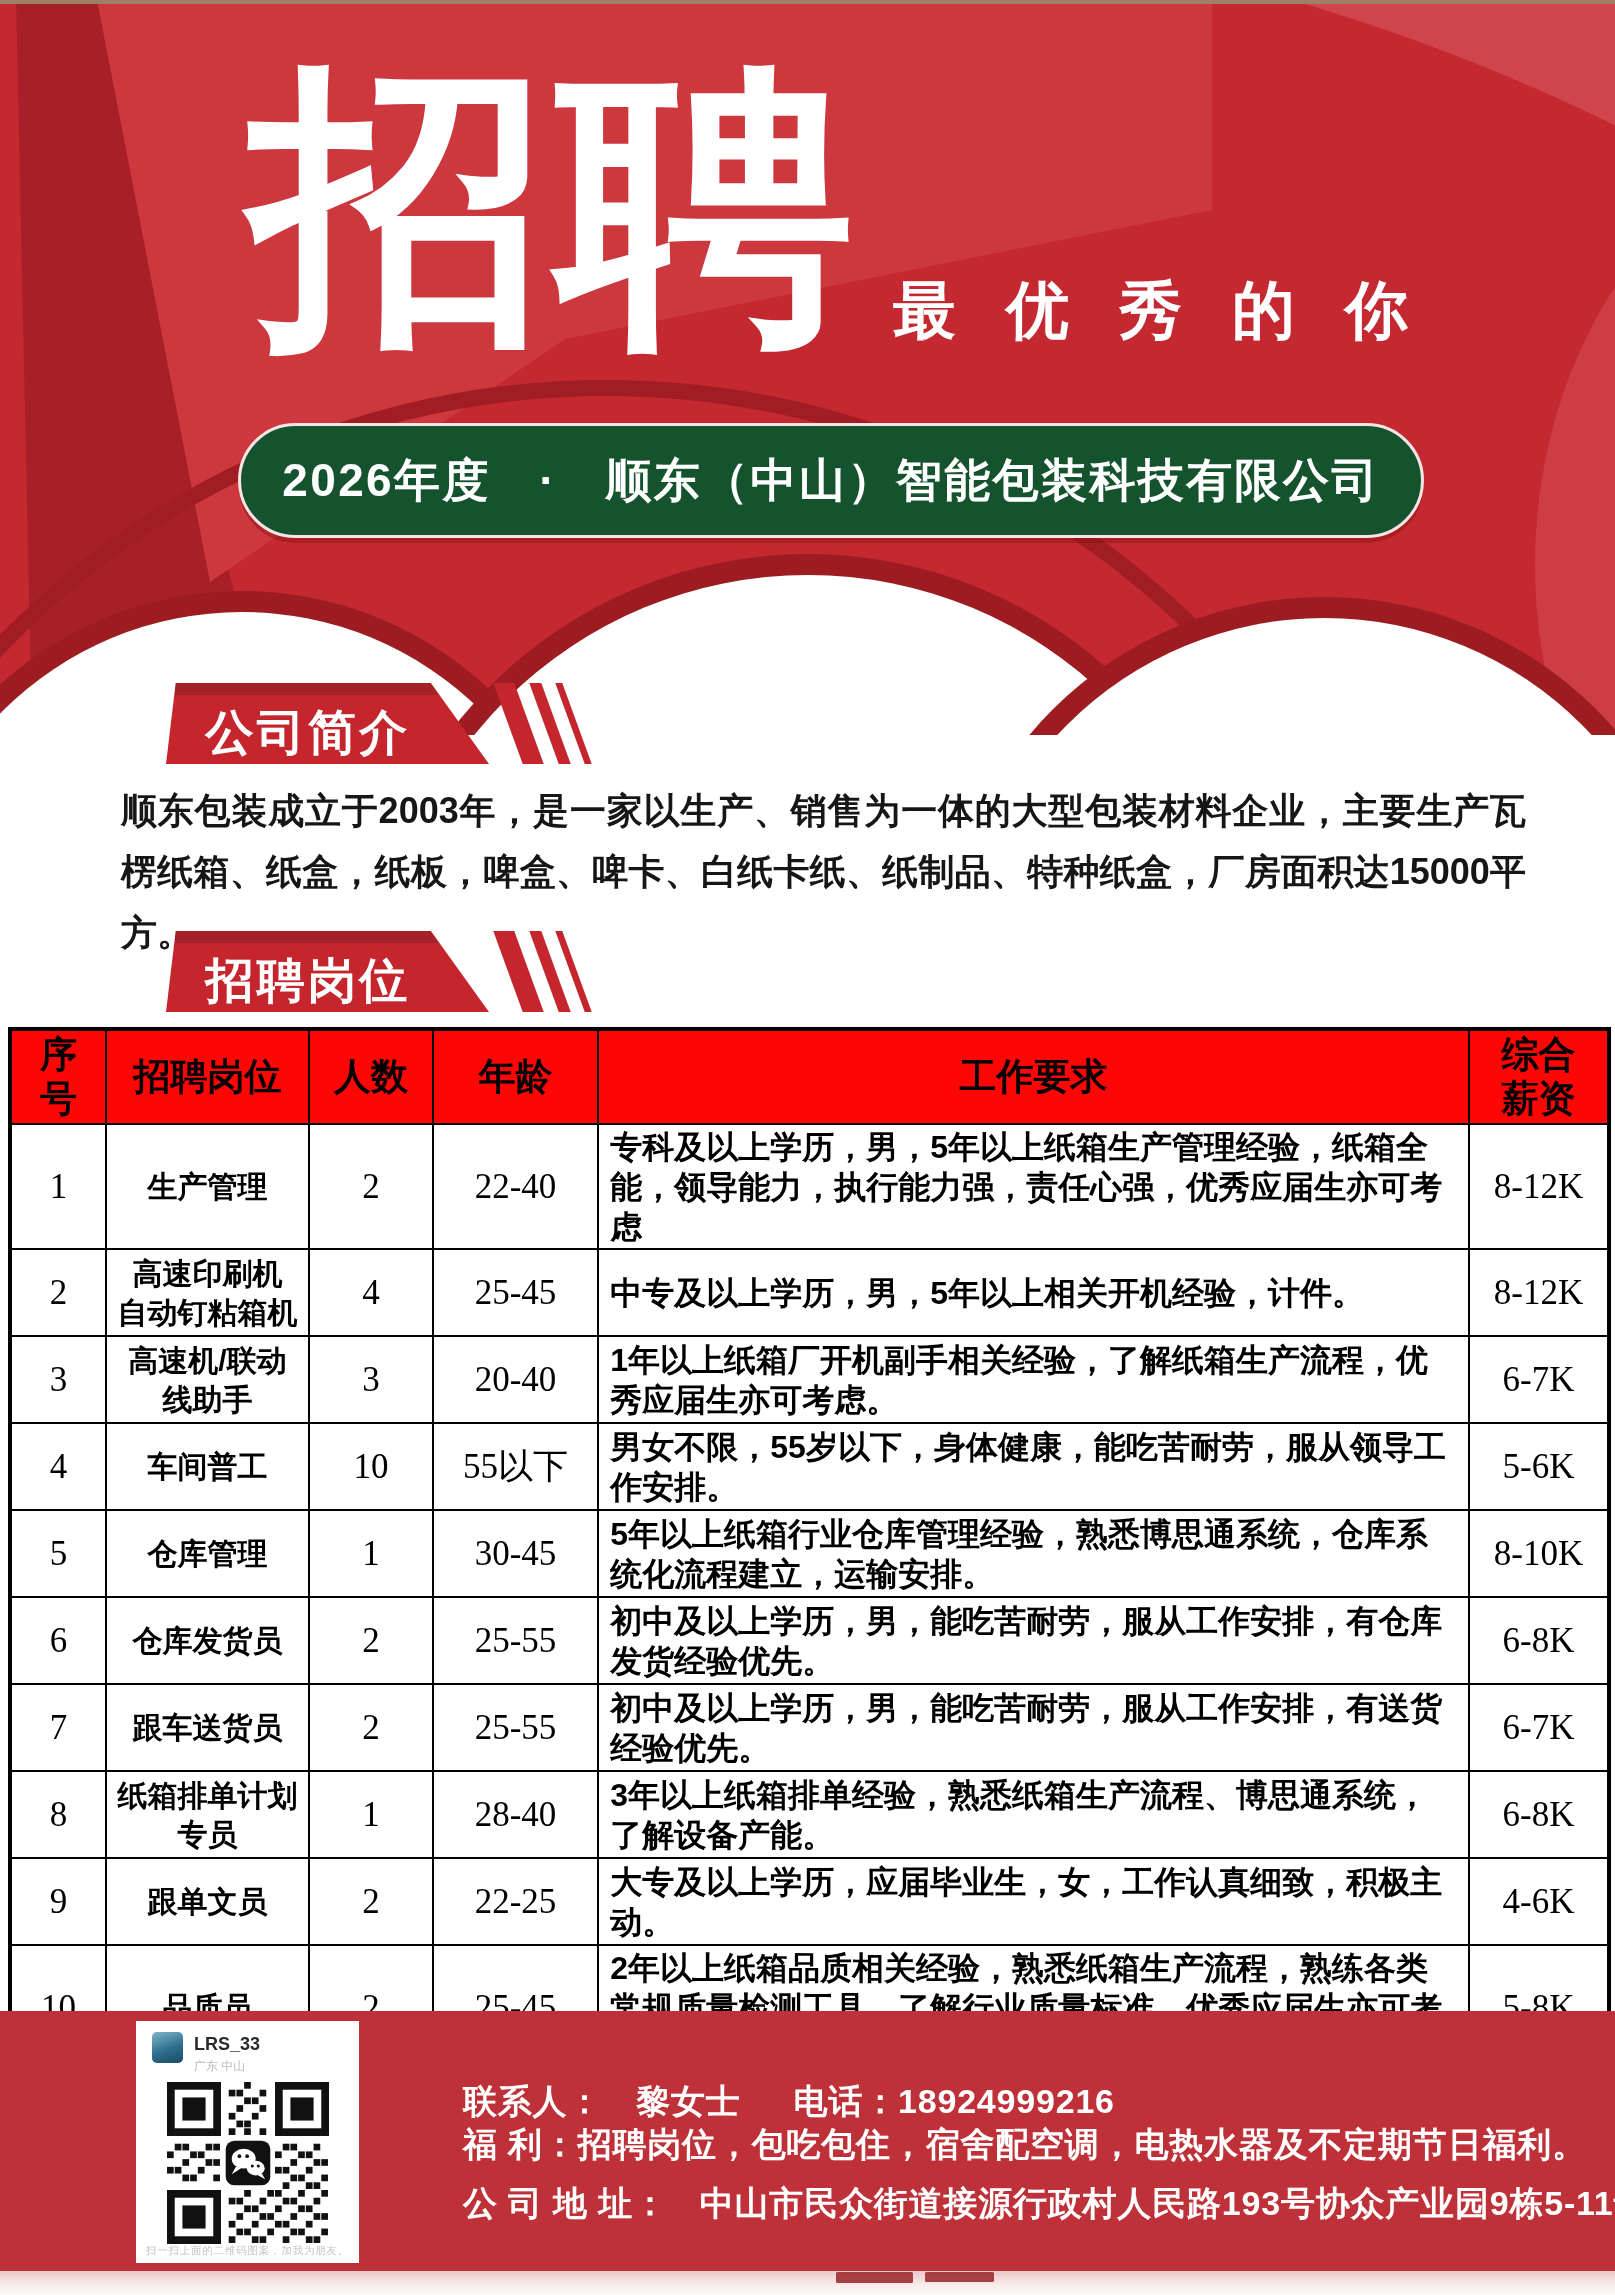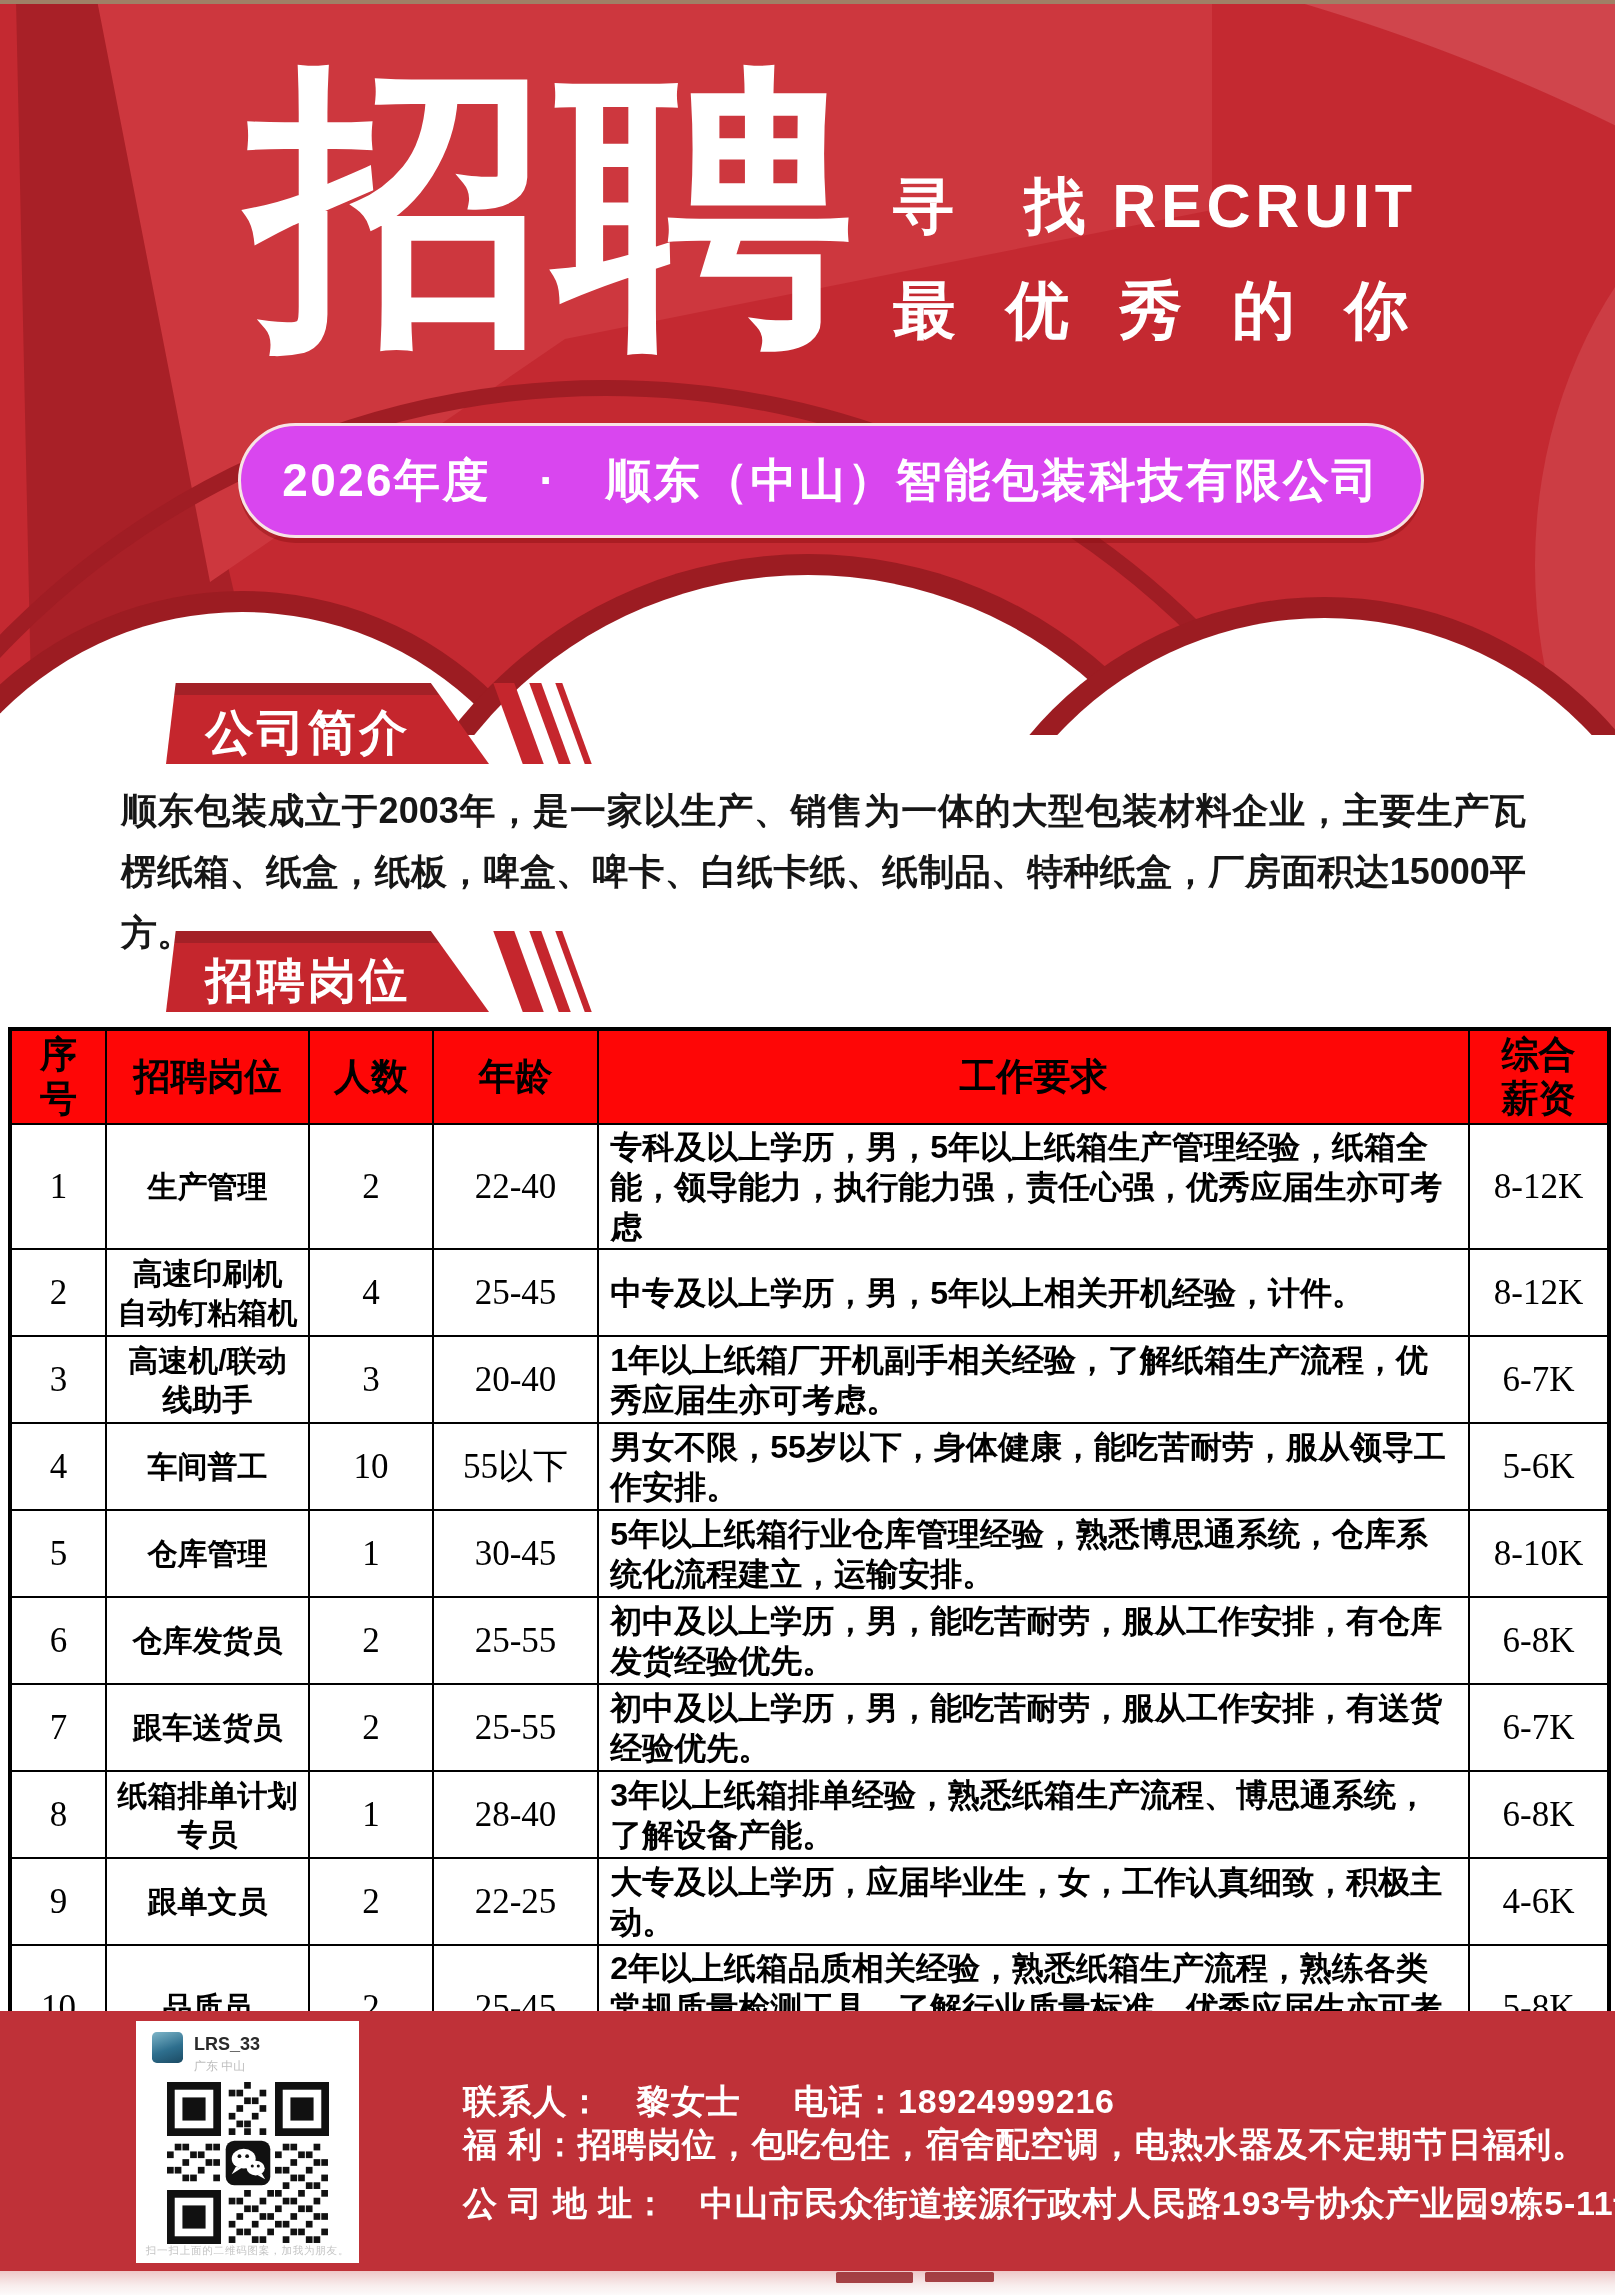--- a/index.html
+++ b/index.html
@@ -26,21 +26,21 @@
     border:16px solid #a01d24;box-sizing:border-box;}
 
   .main-title{position:absolute;left:250px;top:52px;z-index:7;
     font-size:297px;line-height:1.05;font-weight:900;color:#ffffff;letter-spacing:9.7px;white-space:nowrap;}
   .tagline1{position:absolute;left:893px;top:166px;z-index:7;
     font-size:61px;font-weight:700;color:#ffffff;letter-spacing:4.8px;white-space:nowrap;}
   .tagline2{position:absolute;left:893px;top:268px;z-index:7;
     font-size:63px;font-weight:700;color:#ffffff;letter-spacing:50px;white-space:nowrap;}
 
   .banner-pill{position:absolute;left:238px;top:423px;width:1186px;height:115px;z-index:7;
-    background:#d946ef;border:3.2px solid #f7e4e4;border-radius:73px;box-sizing:border-box;
+    background:#14532d;border:3.2px solid #f7e4e4;border-radius:73px;box-sizing:border-box;
     box-shadow:0 5.7px 0 -0.8px rgba(140,15,20,.45);
     display:flex;align-items:center;justify-content:center;}
   .banner-pill span{font-size:46px;font-weight:700;color:#ffffff;letter-spacing:2.4px;white-space:nowrap;}
 
   .arch{position:absolute;background:#ffffff;border-radius:50%;box-shadow:0 0 0 21px #9c1c22;z-index:6;}
   .arch.a1{left:-97px;top:612px;width:678px;height:678px;}
   .arch.a2{left:380px;top:575px;width:856px;height:856px;}
   .arch.a3{left:961px;top:618px;width:727px;height:727px;}
 
   
@@ -106,21 +106,20 @@
   <div class="top-edge"></div>
 
   <div class="header">
     <div class="h-wedge-dark"></div>
     <div class="h-light"></div>
     <div class="h-swoosh"></div>
     <div class="h-corner-light"></div>
     <div class="h-dark-arc"></div>
 
     <div class="main-title">招聘</div>
-    <div class="tagline1">寻　找 RECRUIT</div>
     <div class="tagline2">最优秀的你</div>
 
     <div class="banner-pill">
       <span>2026年度　·　顺东（中山）智能包装科技有限公司</span>
     </div>
 
     <div class="arch a1"></div>
     <div class="arch a2"></div>
     <div class="arch a3"></div>
   </div>

